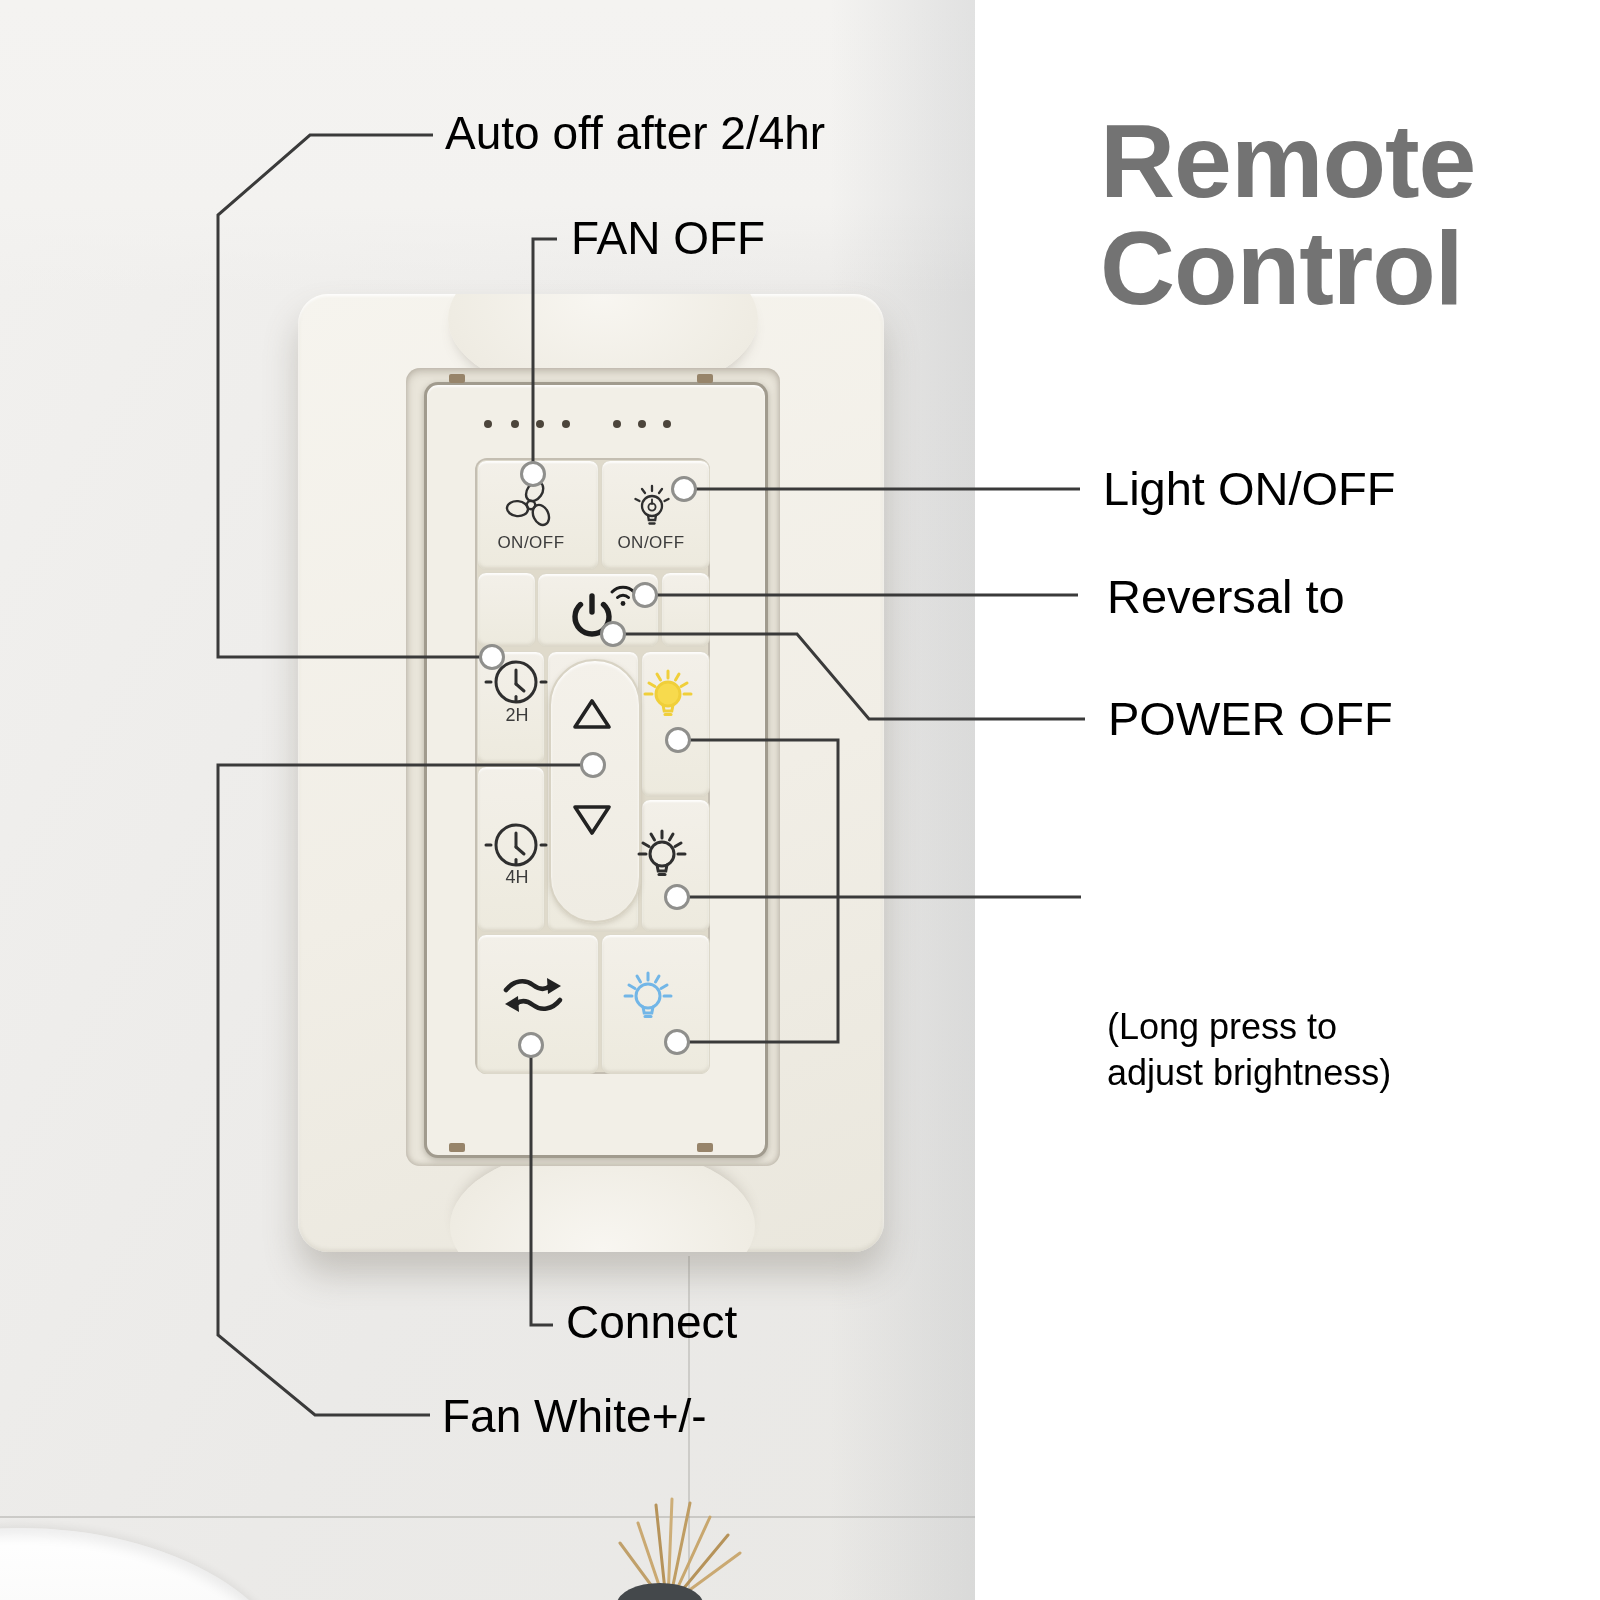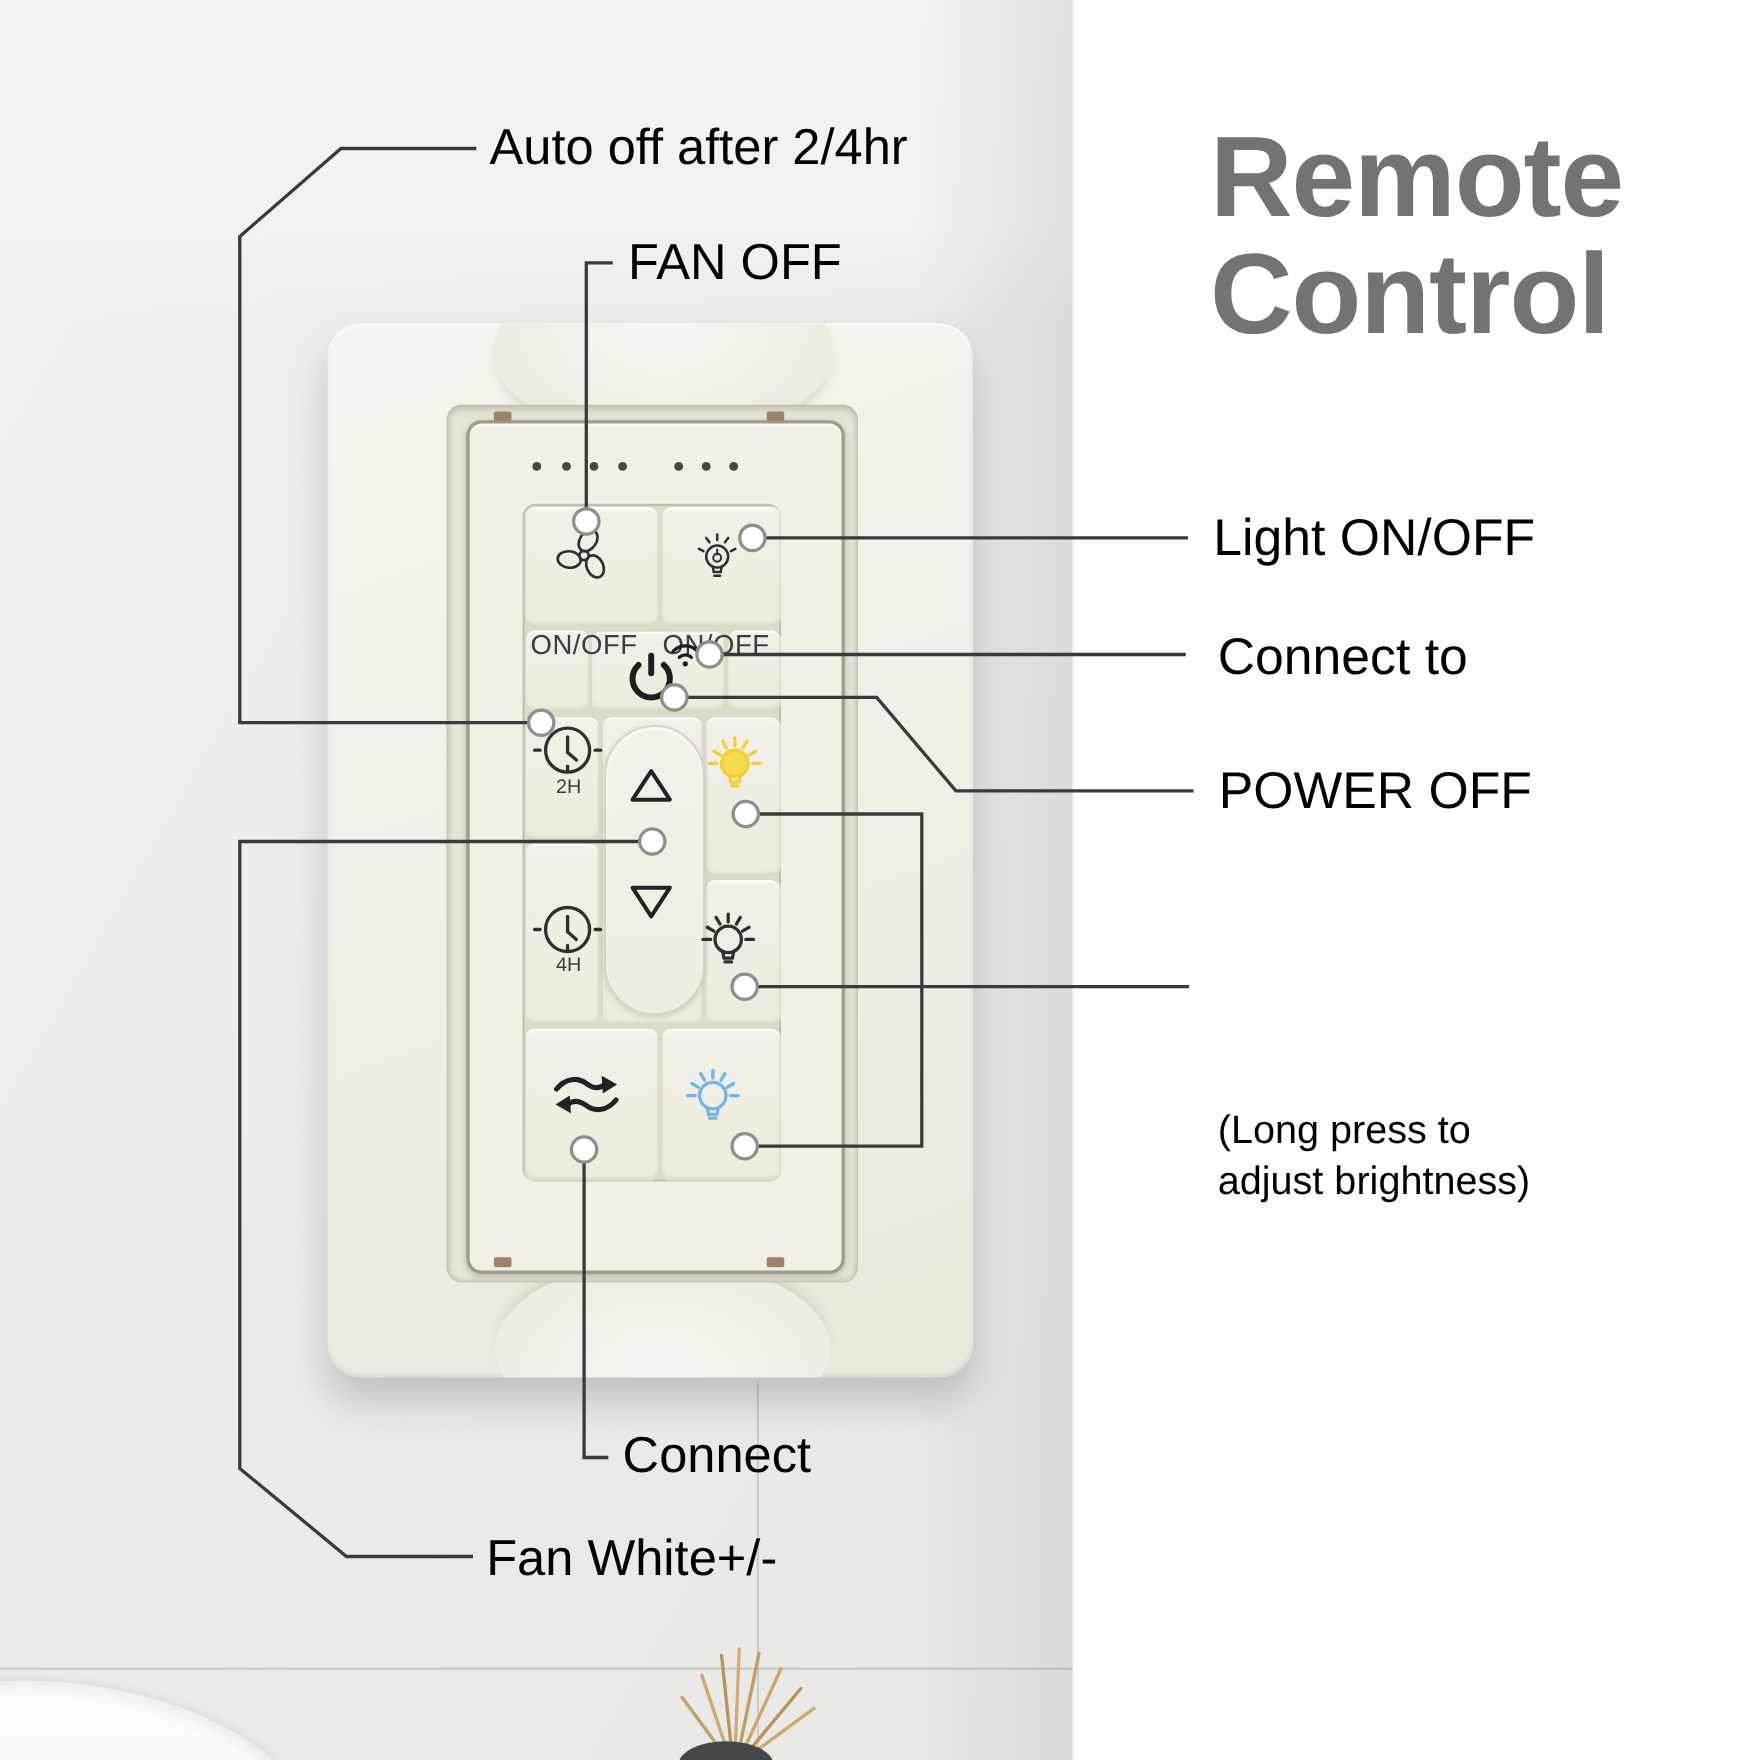--- a/index.html
+++ b/index.html
@@ -49,21 +49,21 @@
     background:#dfdacb;box-shadow:0 0 0 2px rgba(140,130,112,0.45);}
   .btn{position:absolute;background:linear-gradient(180deg,#f3f0e9 0%,#edeade 100%);
     border:1px solid #dcd8ca;border-radius:9px;
     box-shadow:inset 0 2px 2px rgba(255,255,255,0.85), inset 0 -2px 3px rgba(168,158,138,0.25);}
   .oval{position:absolute;left:549px;top:659px;width:88px;height:260px;border-radius:46px;
     background:linear-gradient(180deg,#f4f1ea,#efece3);border:2px solid #d8d3c4;
     box-shadow:inset 0 2px 3px rgba(255,255,255,0.9), 0 2px 5px rgba(150,140,120,0.30);}
 
   .icon{position:absolute;transform:translate(-50%,-50%);}
   .btn-text{position:absolute;transform:translate(-50%,-50%);color:#3c3c3c;white-space:nowrap;}
-  .onoff{font-size:25px;letter-spacing:0.5px;margin-top:44px;}
+  .onoff{font-size:17px;letter-spacing:0.5px;}
   .timer-label{font-size:18px;}
 
   
   .callout-svg{position:absolute;left:0;top:0;pointer-events:none;}
   .lbl{position:absolute;transform:translateY(-50%);color:#000000;font-size:46px;white-space:nowrap;}
   .lbl-r{font-size:47px;}
   .note{font-size:36px;line-height:46px;}
   .multiline{line-height:53px;}
   .connectline{line-height:49px;}
   .title{position:absolute;left:1100px;top:108px;color:#737373;font-size:104px;line-height:107px;
@@ -283,21 +283,21 @@
       <circle cx="677" cy="897" r="11.5"></circle>
       <circle cx="677" cy="1042" r="11.5"></circle>
       <circle cx="531" cy="1045" r="11.5"></circle>
     </g>
   </svg>
 
   <div class="lbl" style="left:445px;top:133px">Auto off after 2/4hr</div>
   <div class="lbl" style="left:571px;top:238px">FAN OFF</div>
   <div class="lbl lbl-r" style="left:1103px;top:488px">Light ON/OFF</div>
   <div class="lbl lbl-r connectline" style="left:1107px;top:596px">
-    <div>Connect to</div>
+    <div>Reversal to</div>
   </div>
   <div class="lbl lbl-r" style="left:1108px;top:718px">POWER OFF</div>
   <div class="lbl note" style="left:1107px;top:1050px">
     <div>(Long press to</div>
     <div>adjust brightness)</div>
   </div>
   <div class="lbl" style="left:566px;top:1322px">Connect</div>
   <div class="lbl" style="left:442px;top:1416px">Fan White+/-</div>
 
   <div class="title">

